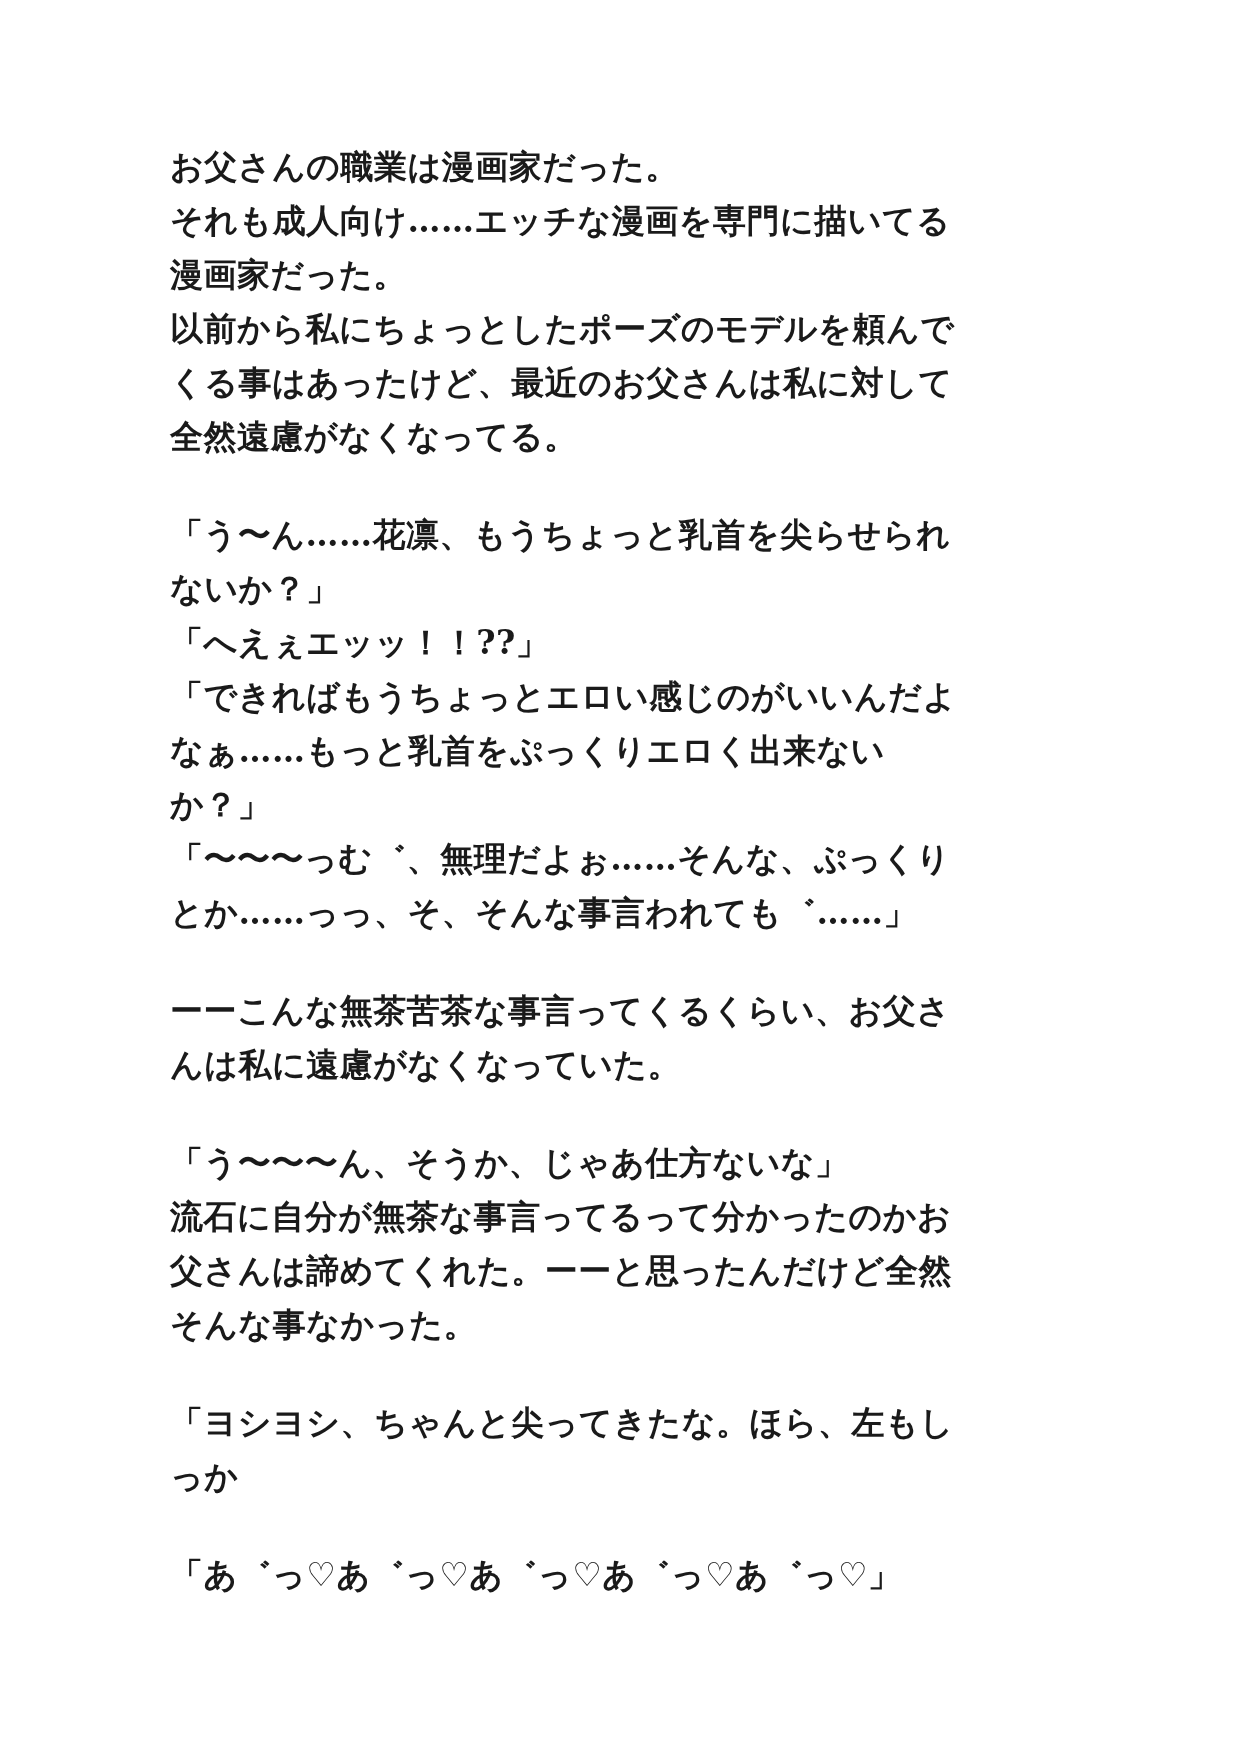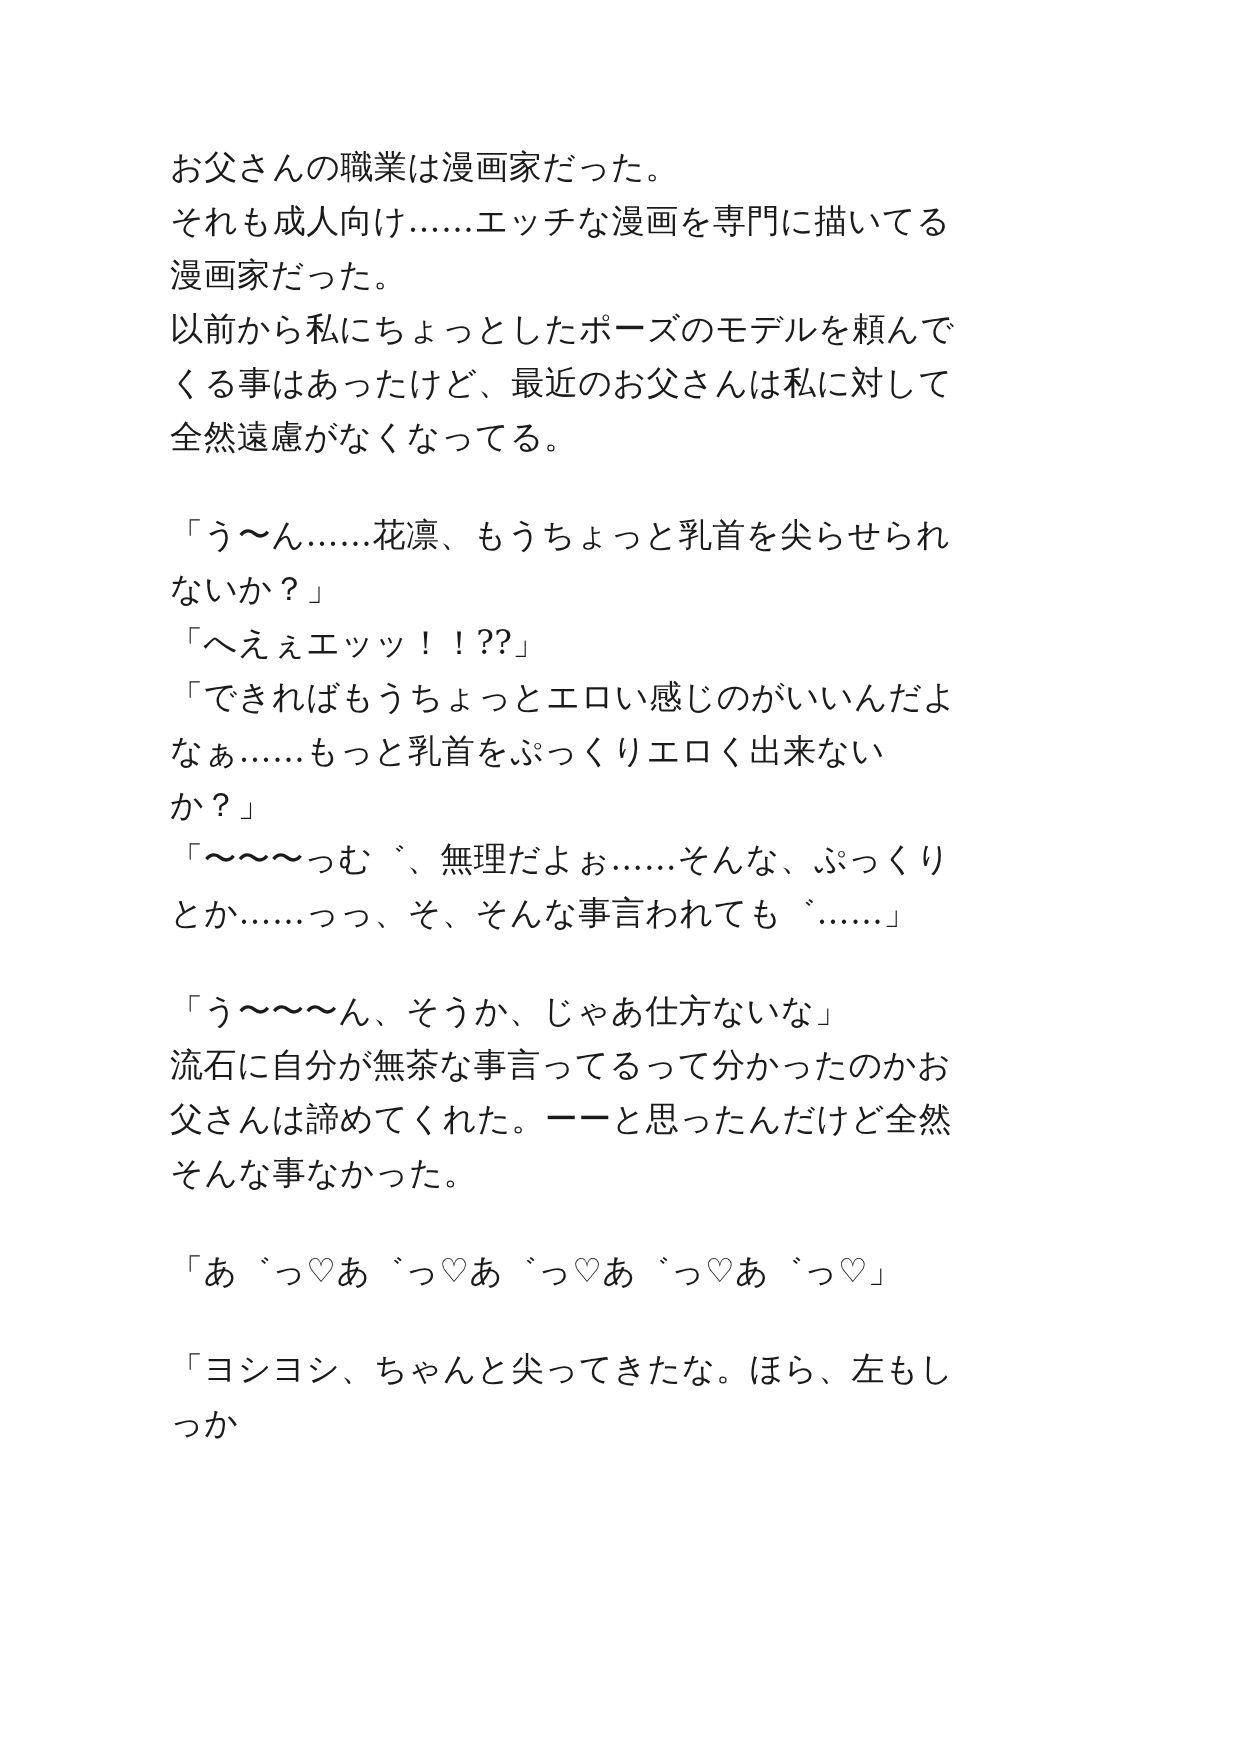--- a/index.html
+++ b/index.html
@@ -23,35 +23,37 @@
     font-family: "DejaVu Serif", "Liberation Serif", serif;
     font-size: 33px;
     line-height: 54px;
     color: #1a1a1a;
     letter-spacing: 0.5px;
   }
   .para {
     margin: 0;
     white-space: pre-wrap;
     word-break: break-all;
+    font-weight: bold;
   }
   .para + .para {
     margin-top: 44px;
   }
 </style>
 </head>
 <body>
 
 <div class="page">
   <div class="text-body">
     <p class="para">お父さんの職業は漫画家だった。
 それも成人向け……エッチな漫画を専門に描いてる漫画家だった。
 以前から私にちょっとしたポーズのモデルを頼んでくる事はあったけど、最近のお父さんは私に対して全然遠慮がなくなってる。</p>
     <p class="para">「う〜ん……花凛、もうちょっと乳首を尖らせられないか？」
 「へえぇエッッ！！??」
 「できればもうちょっとエロい感じのがいいんだよなぁ……もっと乳首をぷっくりエロく出来ないか？」
 「〜〜〜っむ゛、無理だよぉ……そんな、ぷっくりとか……っっ、そ、そんな事言われても゛……」</p>
+    <p class="para">ーーこんな無茶苦茶な事言ってくるくらい、お父さんは私に遠慮がなくなっていた。</p>
     <p class="para">「う〜〜〜ん、そうか、じゃあ仕方ないな」
 流石に自分が無茶な事言ってるって分かったのかお父さんは諦めてくれた。ーーと思ったんだけど全然そんな事なかった。</p>
+    <p class="para">「ヨシヨシ、ちゃんと尖ってきたな。ほら、左もしっか</p>
     <p class="para">「あ゛っ♡あ゛っ♡あ゛っ♡あ゛っ♡あ゛っ♡」</p>
-    <p class="para">「ヨシヨシ、ちゃんと尖ってきたな。ほら、左もしっか</p>
   </div>
 </div>
 
 </body></html>

